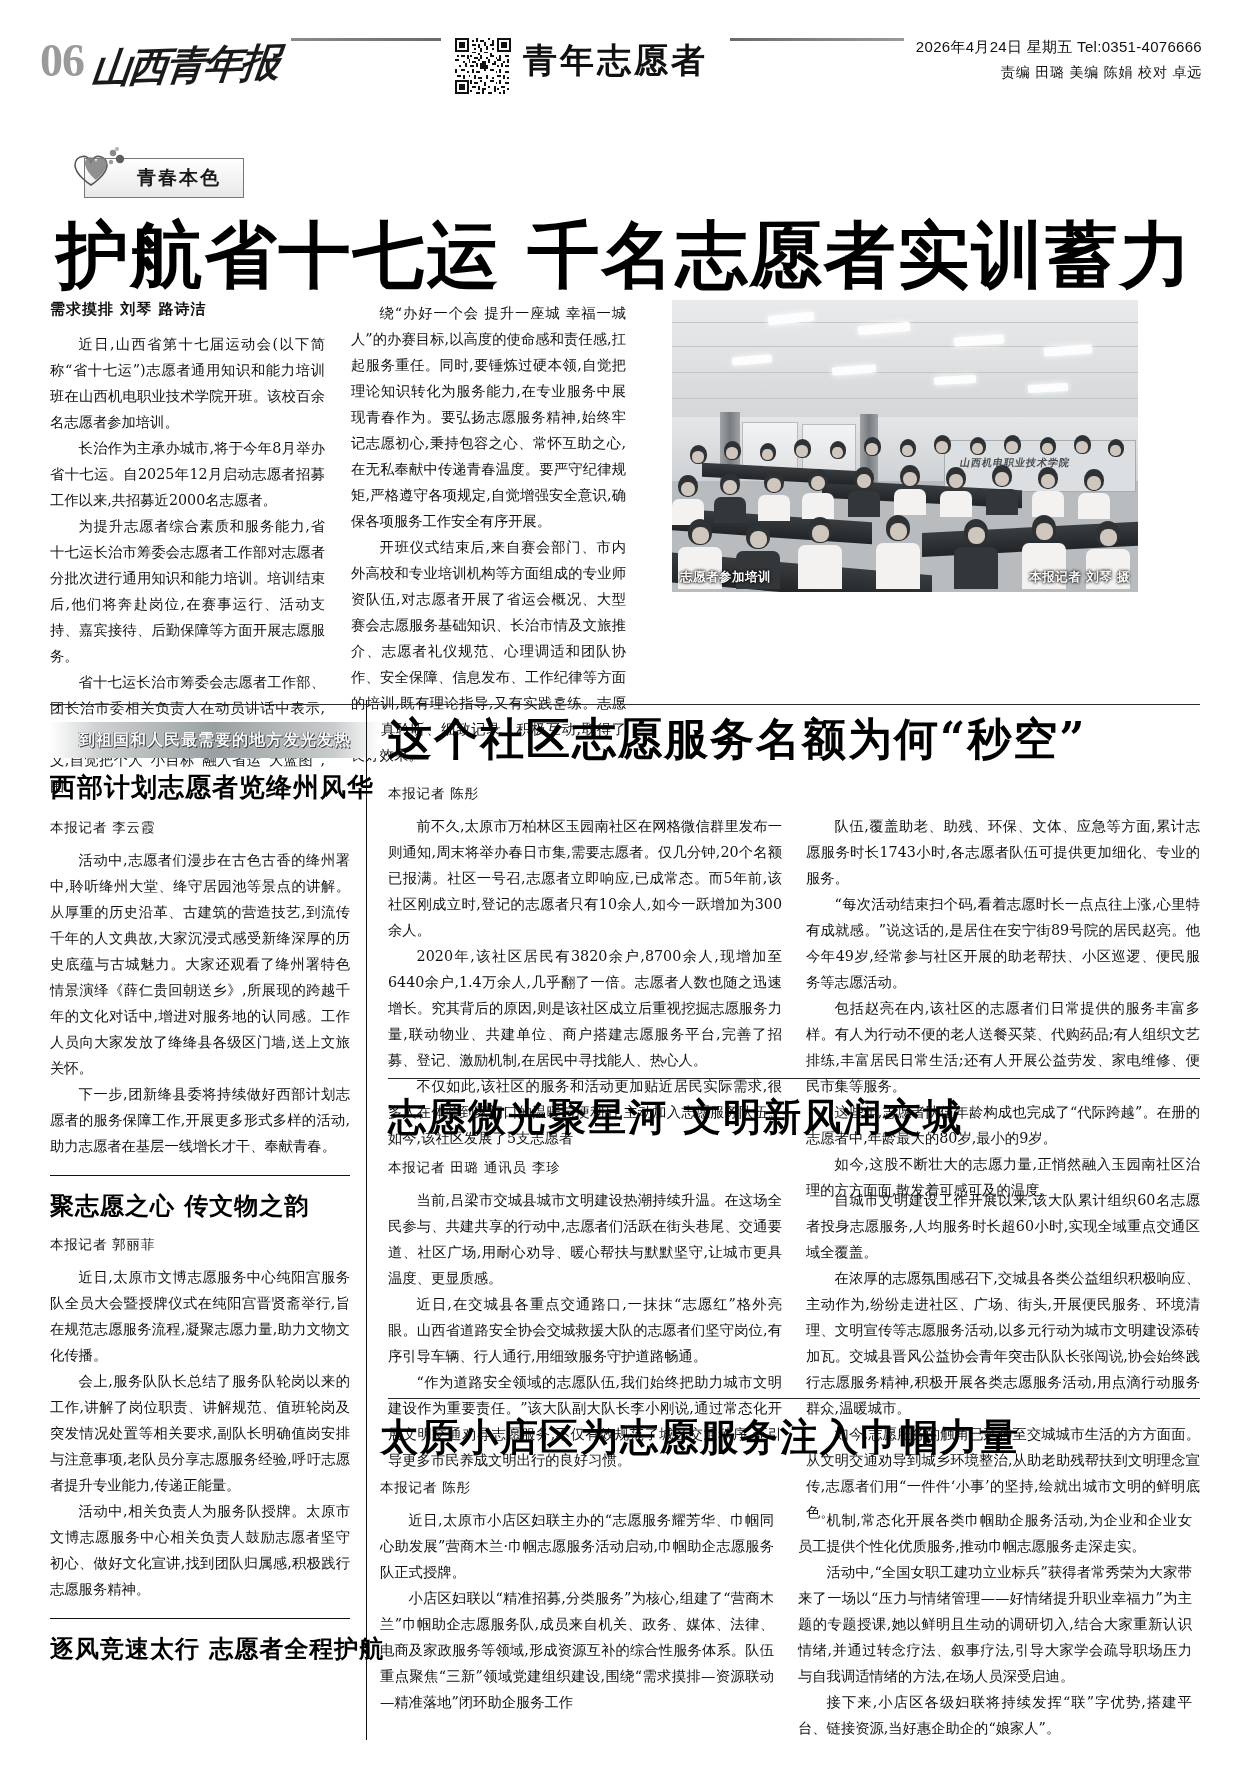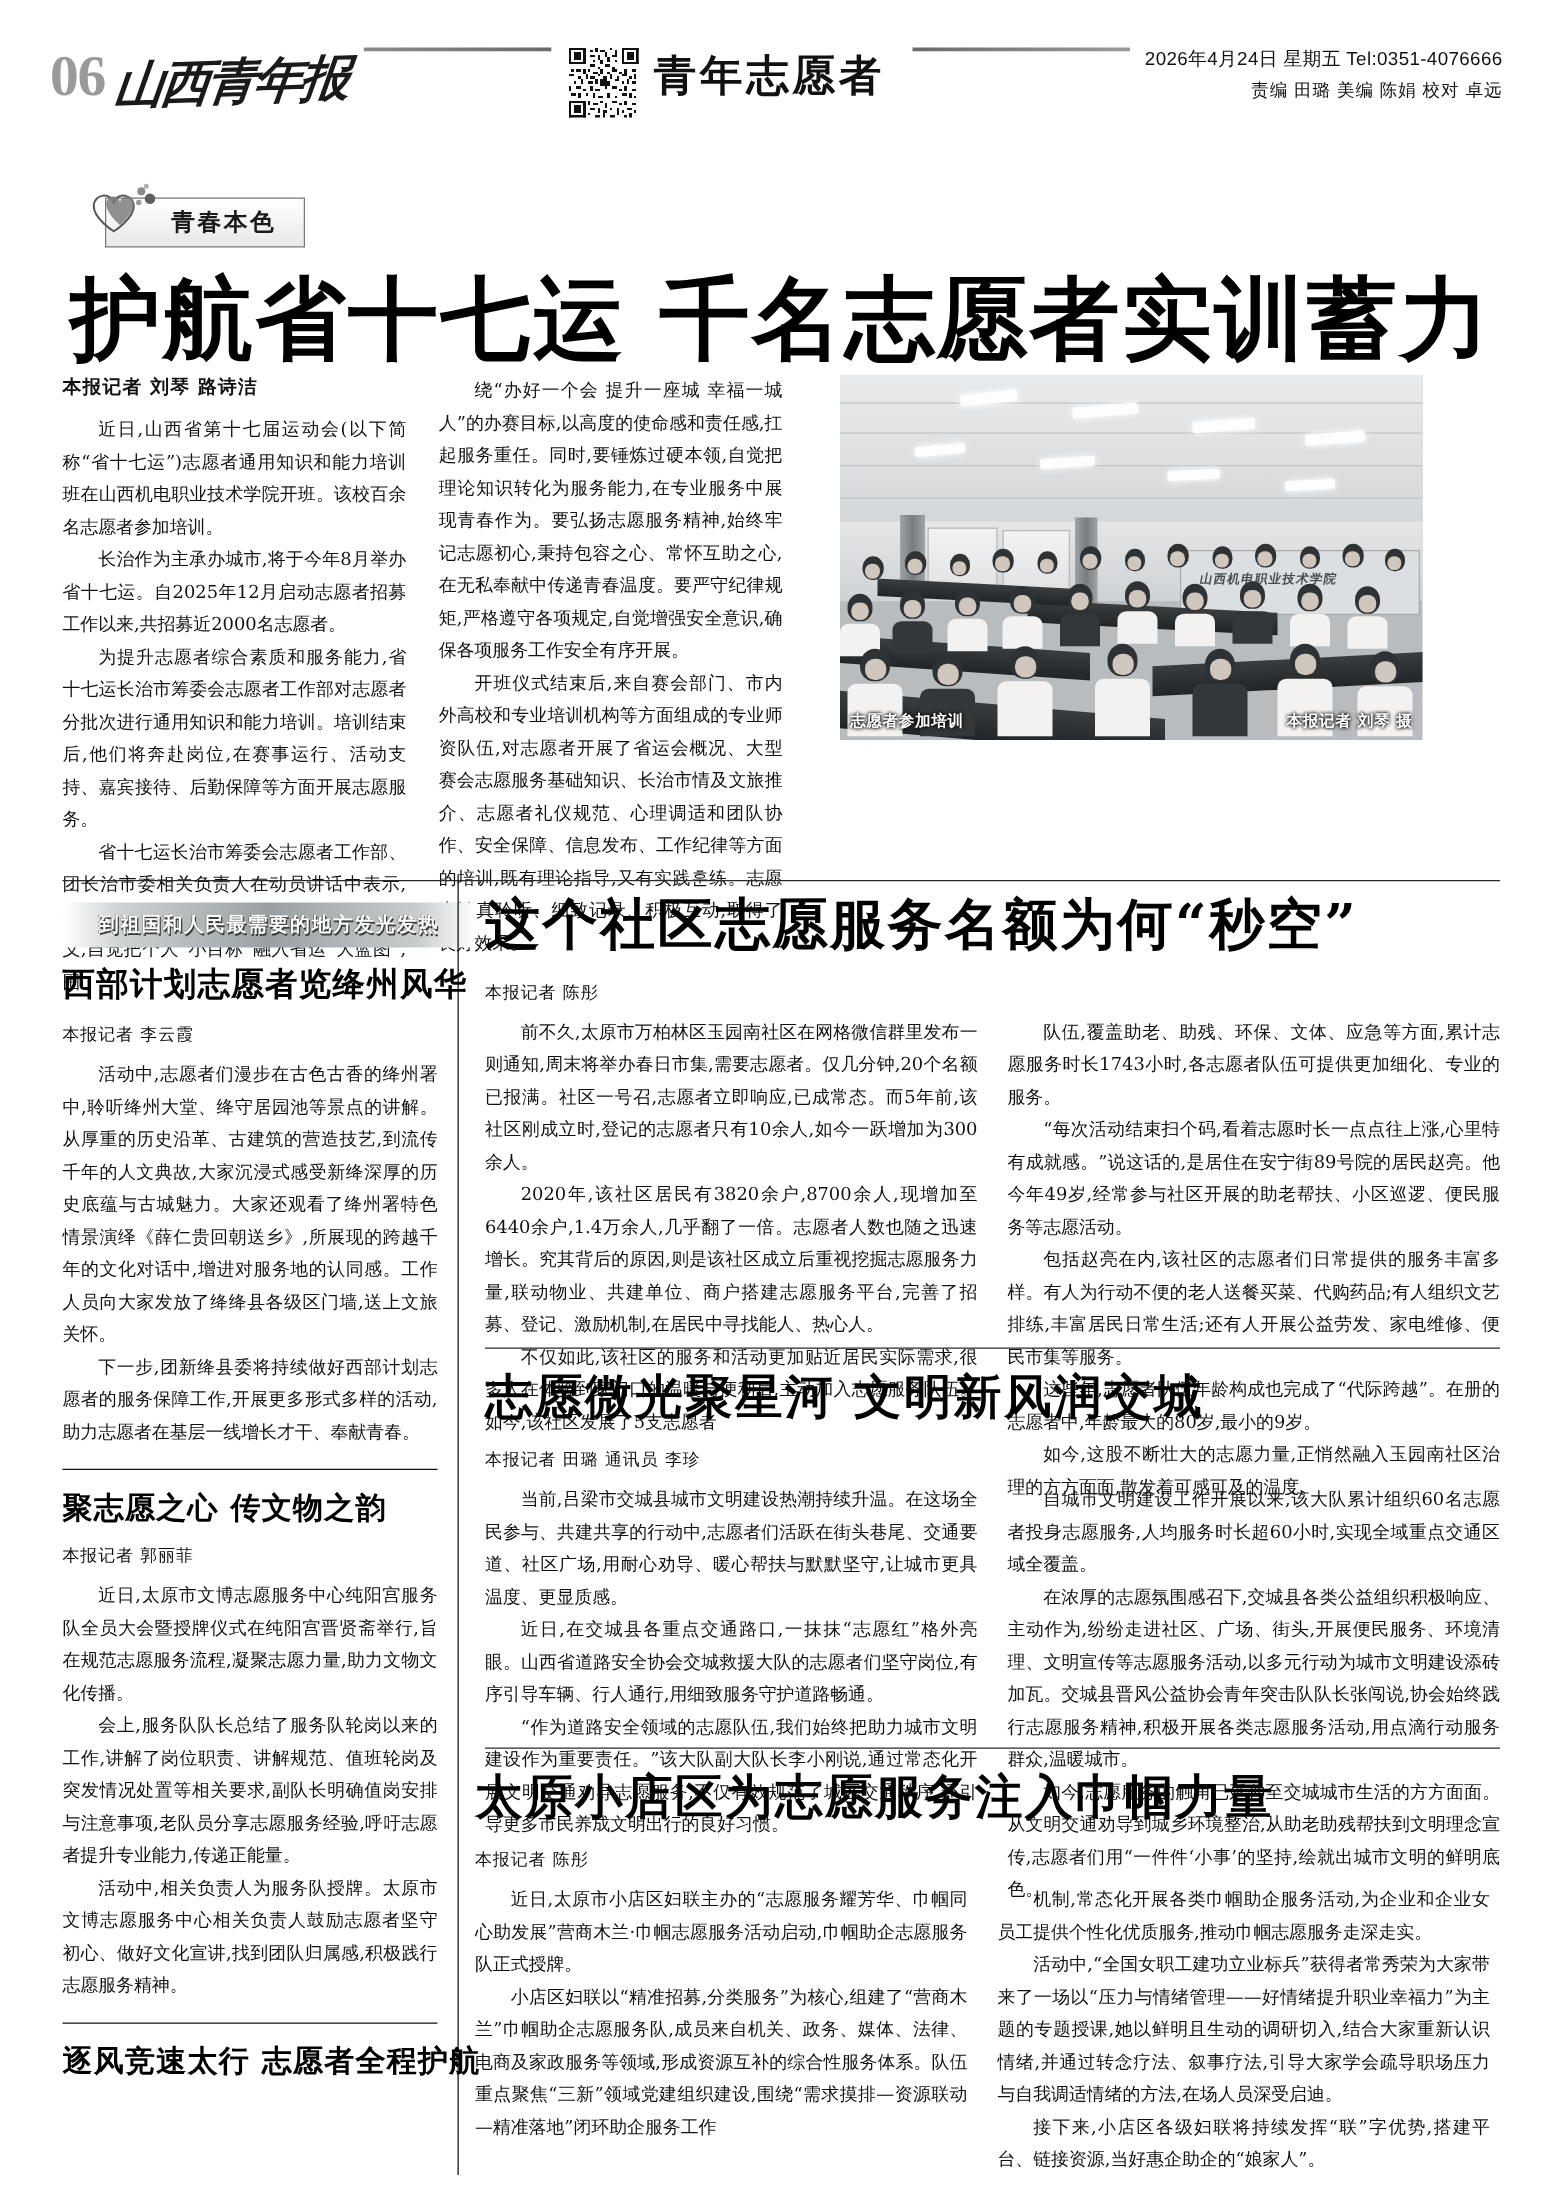--- a/index.html
+++ b/index.html
@@ -229,21 +229,21 @@
       </svg>
       <span class="badge-text">青春本色</span>
     </div>
   </div>
 
   <div class="main-headline">护航省十七运  千名志愿者实训蓄力</div>
 
   <div class="lead">
     <div class="lead-cols">
       <div class="lead-c1">
-        <div class="byline">本报记者 刘琴 路诗洁</div>
+        <div class="byline">需求摸排 刘琴 路诗洁</div>
         <div class="bodytext">
           <p>近日,山西省第十七届运动会(以下简称“省十七运”)志愿者通用知识和能力培训班在山西机电职业技术学院开班。该校百余名志愿者参加培训。</p>
           <p>长治作为主承办城市,将于今年8月举办省十七运。自2025年12月启动志愿者招募工作以来,共招募近2000名志愿者。</p>
           <p>为提升志愿者综合素质和服务能力,省十七运长治市筹委会志愿者工作部对志愿者分批次进行通用知识和能力培训。培训结束后,他们将奔赴岗位,在赛事运行、活动支持、嘉宾接待、后勤保障等方面开展志愿服务。</p>
           <p>省十七运长治市筹委会志愿者工作部、团长治市委相关负责人在动员讲话中表示,青年志愿者要深刻认识志愿服务的重要意义,自觉把个人“小目标”融入省运“大蓝图”,围</p>
         </div>
       </div>
       <div class="lead-c2">
         <div class="bodytext">
           <p>绕“办好一个会 提升一座城 幸福一城人”的办赛目标,以高度的使命感和责任感,扛起服务重任。同时,要锤炼过硬本领,自觉把理论知识转化为服务能力,在专业服务中展现青春作为。要弘扬志愿服务精神,始终牢记志愿初心,秉持包容之心、常怀互助之心,在无私奉献中传递青春温度。要严守纪律规矩,严格遵守各项规定,自觉增强安全意识,确保各项服务工作安全有序开展。</p>

